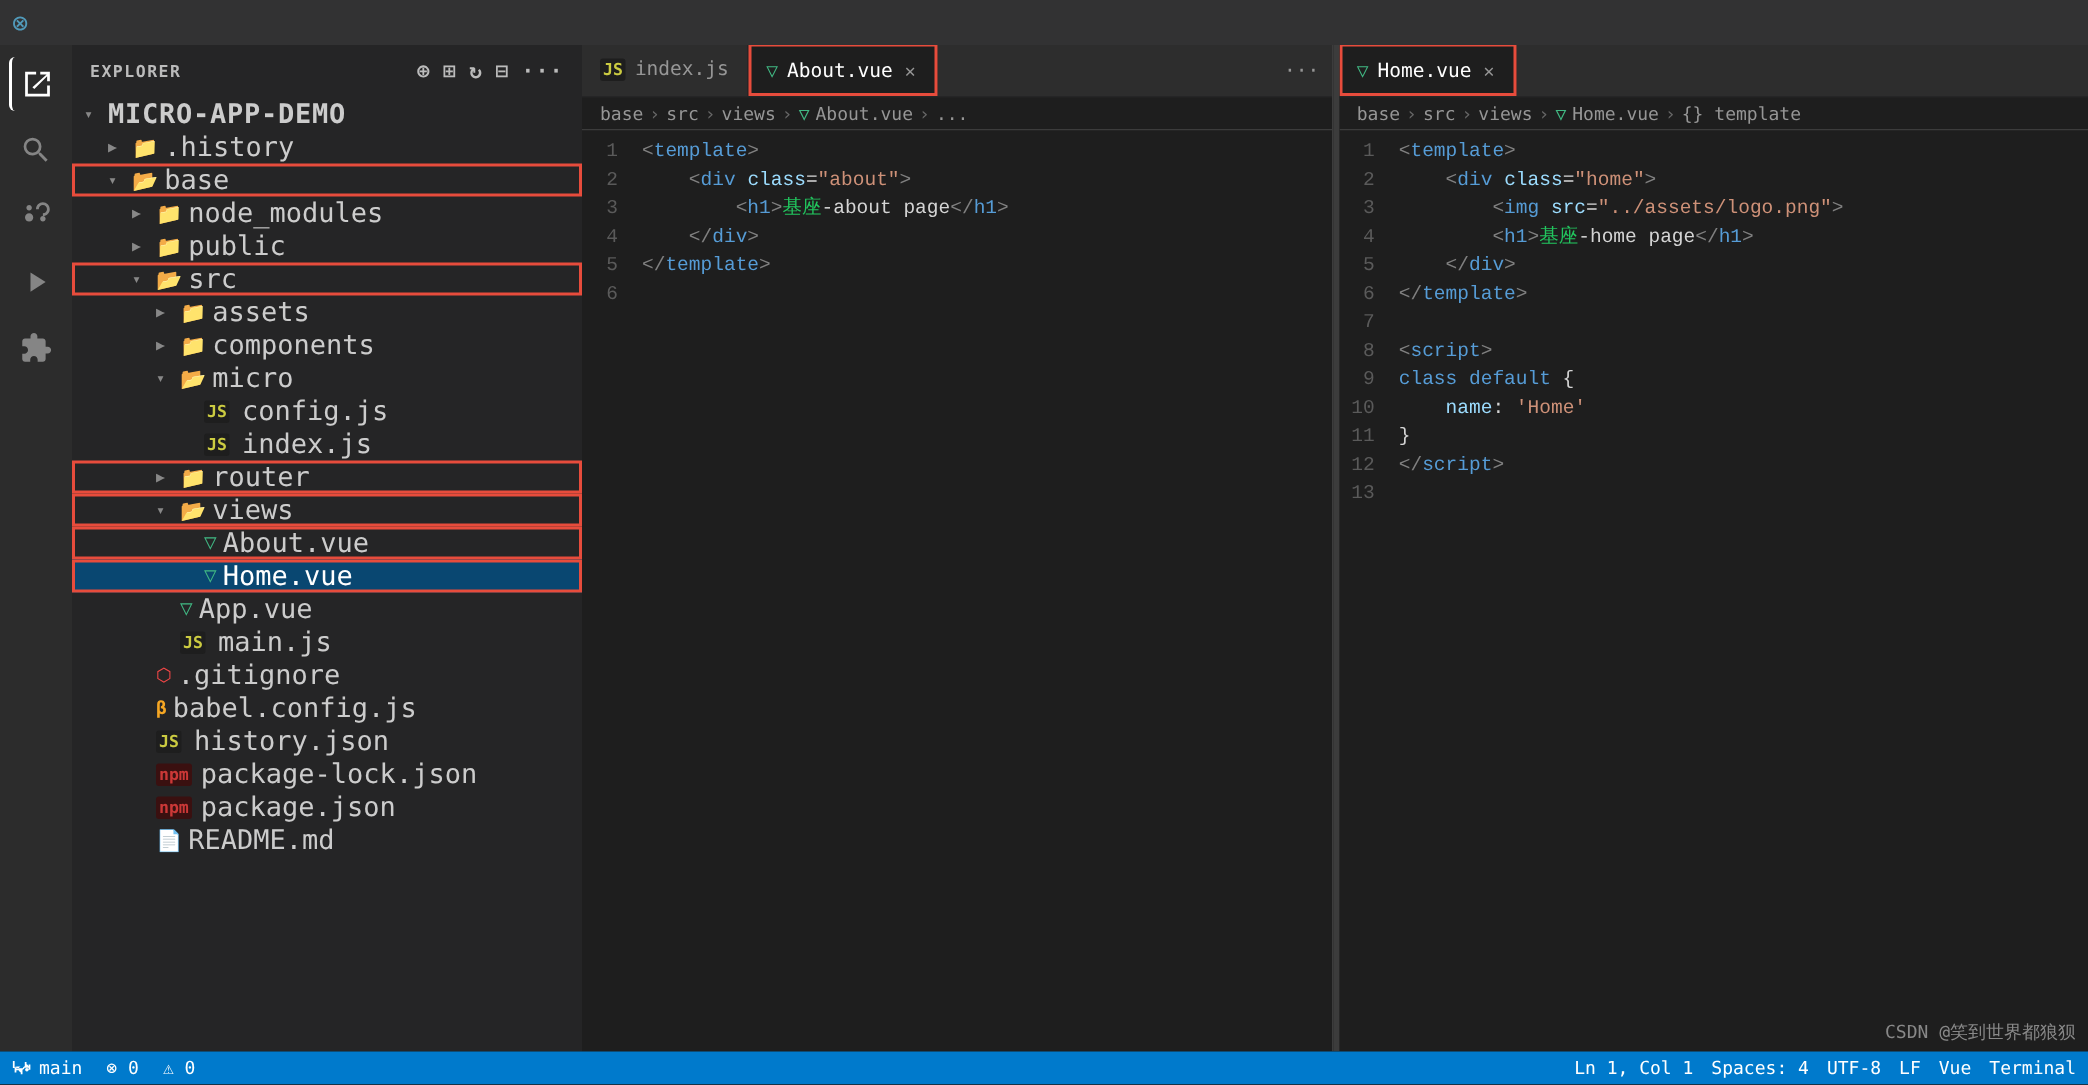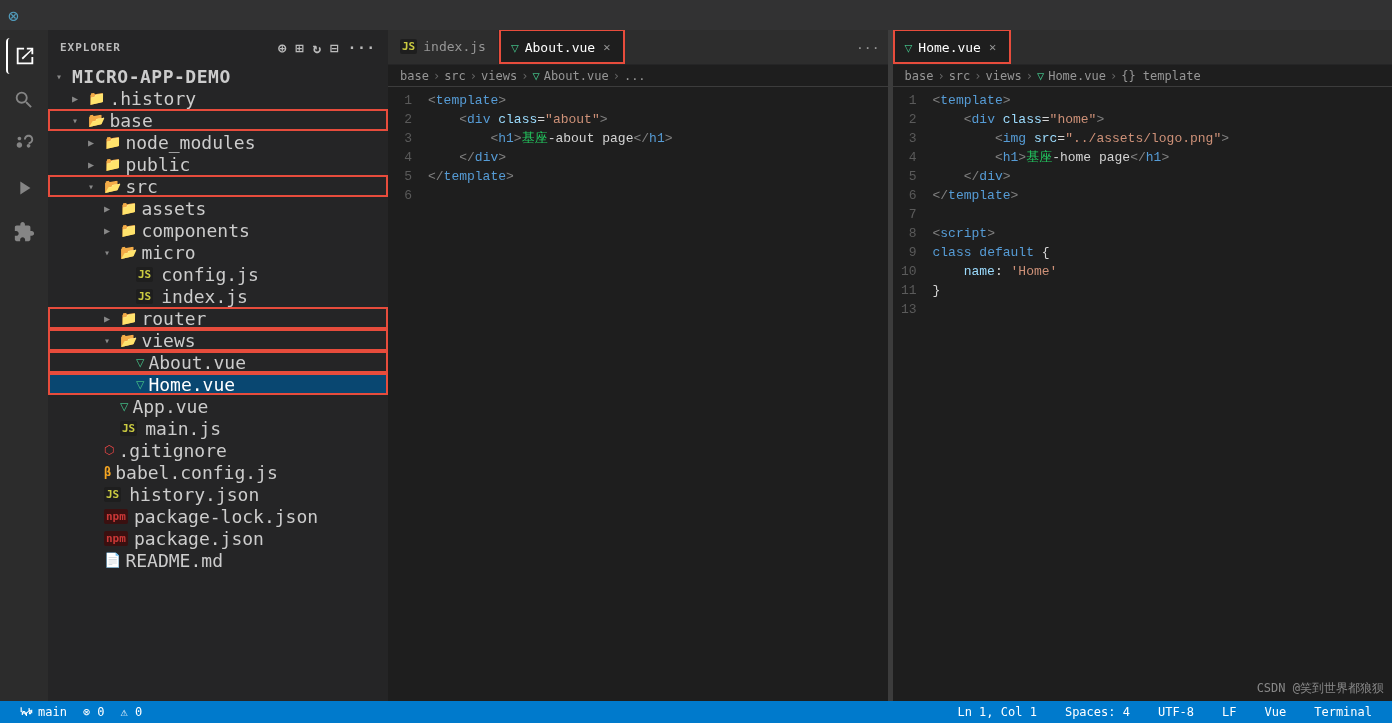--- a/index.html
+++ b/index.html
@@ -275,30 +275,30 @@
       cursor: col-resize;
       flex-shrink: 0;
     }
 
     
     .status-bar {
       height: 22px;
       background: #007acc;
       display: flex;
       align-items: center;
-      padding: 0 20px;
+      padding: 0 8px;
       font-size: 12px;
       color: #ffffff;
       gap: 16px;
       flex-shrink: 0;
     }
     .status-right {
       margin-left: auto;
       display: flex;
-      gap: 28px;
+      gap: 12px;
     }
 
     
     .watermark {
       position: fixed;
       bottom: 26px;
       right: 8px;
       color: #888;
       font-size: 12px;
     }
@@ -613,20 +613,24 @@
             <span class="line-num">9</span>
             <span class="line-content"><span class="t-keyword">class</span> <span class="t-keyword">default</span> {</span>
           </div>
           <div class="code-line">
             <span class="line-num">10</span>
             <span class="line-content">    <span class="t-prop">name</span>: <span class="t-string">'Home'</span></span>
           </div>
           <div class="code-line">
             <span class="line-num">11</span>
             <span class="line-content">}</span>
+          </div>
+          <div class="code-line">
+            <span class="line-num">12</span>
+            <span class="line-content"><span class="t-bracket">&lt;/</span><span class="t-tag">script</span><span class="t-bracket">&gt;</span></span>
           </div>
           <div class="code-line">
             <span class="line-num">13</span>
             <span class="line-content"></span>
           </div>
         </div>
       </div>
 
     </div>
   </div>

